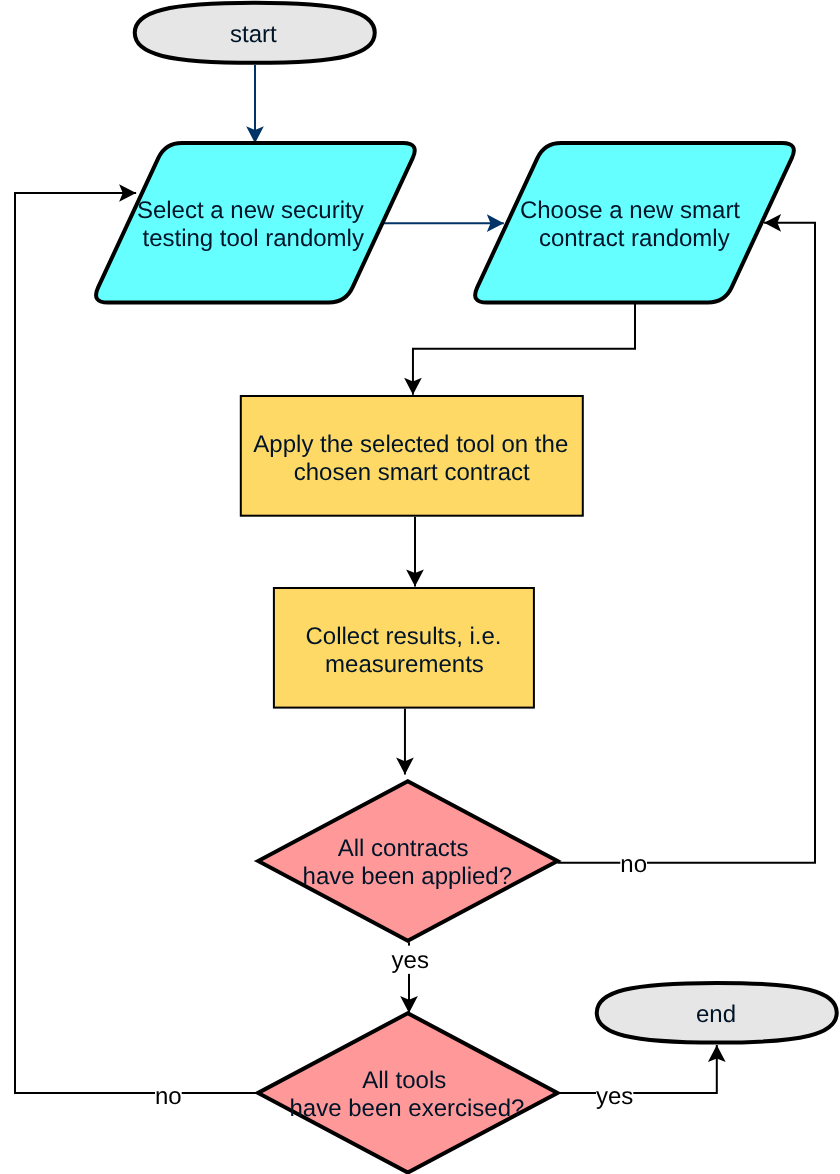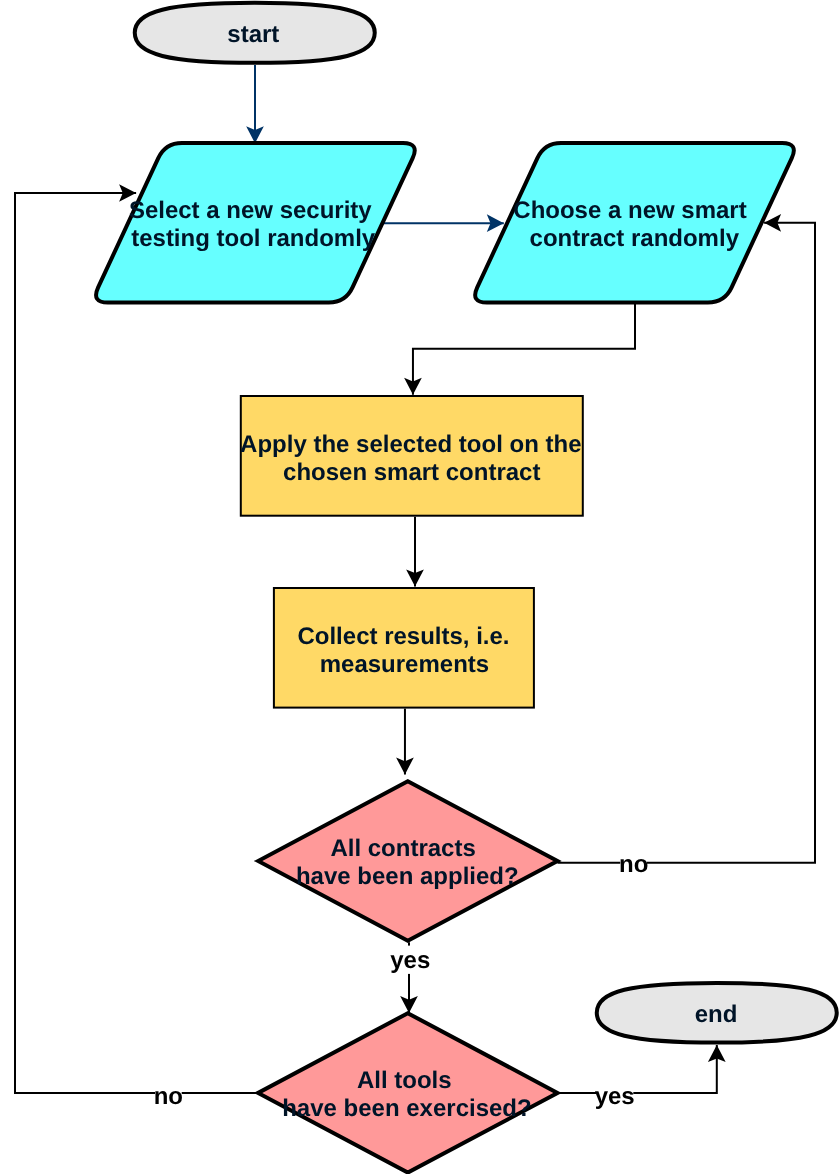--- a/index.html
+++ b/index.html
@@ -1,17 +1,17 @@
 <!DOCTYPE html>
 <html><head>
 <meta charset="utf-8">
 <style>
   html,body{margin:0;padding:0;background:#ffffff;}
   body{width:840px;height:1174px;overflow:hidden;font-family:"Liberation Sans",sans-serif;}
-  #canvas{position:relative;width:840px;height:1174px;font-weight:bold;}
+  #canvas{position:relative;width:840px;height:1174px;}
   svg{display:block;transform:translateZ(0);}
   .shape-text{font-family:"Liberation Sans",sans-serif;font-size:24px;fill:#001428;text-anchor:middle;-webkit-font-smoothing:antialiased;text-rendering:geometricPrecision;}
   .edge-label{font-family:"Liberation Sans",sans-serif;font-size:24px;fill:#000000;text-anchor:middle;-webkit-font-smoothing:antialiased;text-rendering:geometricPrecision;}
 </style>
 </head>
 <body>
 
 <div id="canvas">
 <svg width="840" height="1174" viewBox="0 0 840 1174" xmlns="http://www.w3.org/2000/svg">
 

